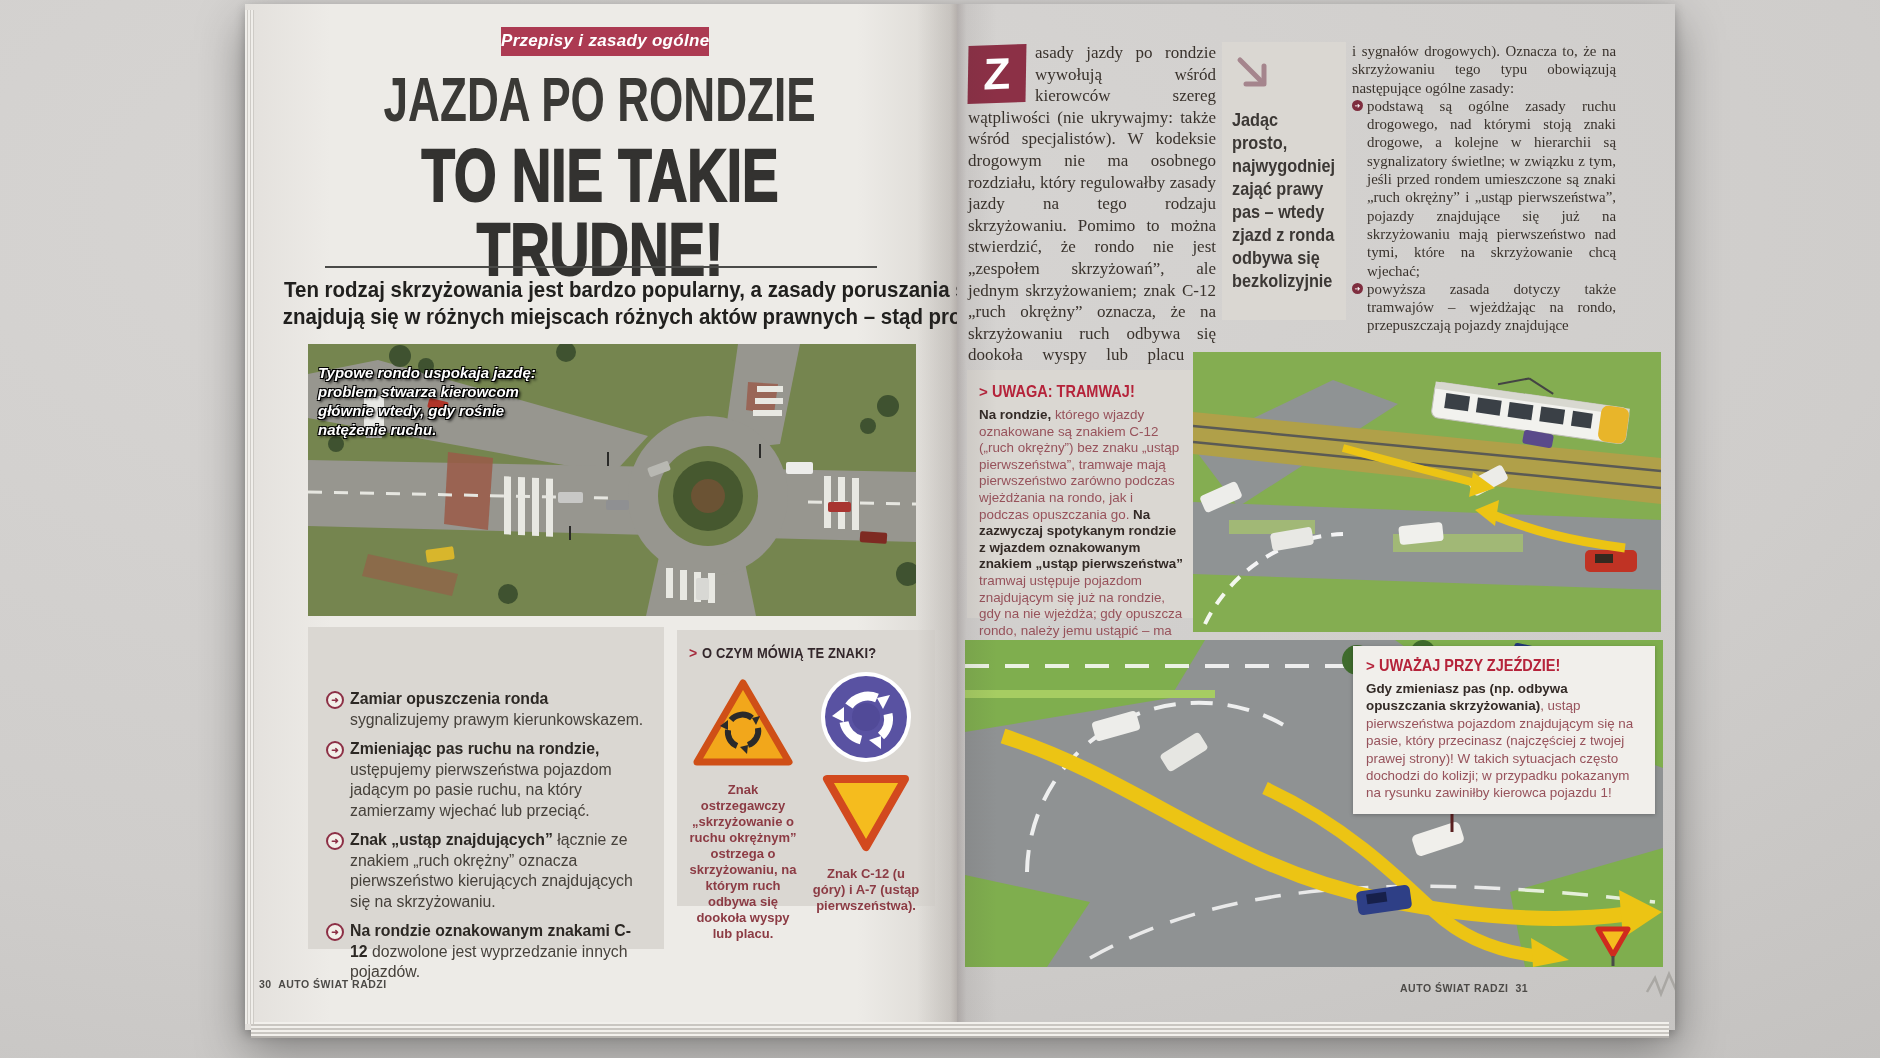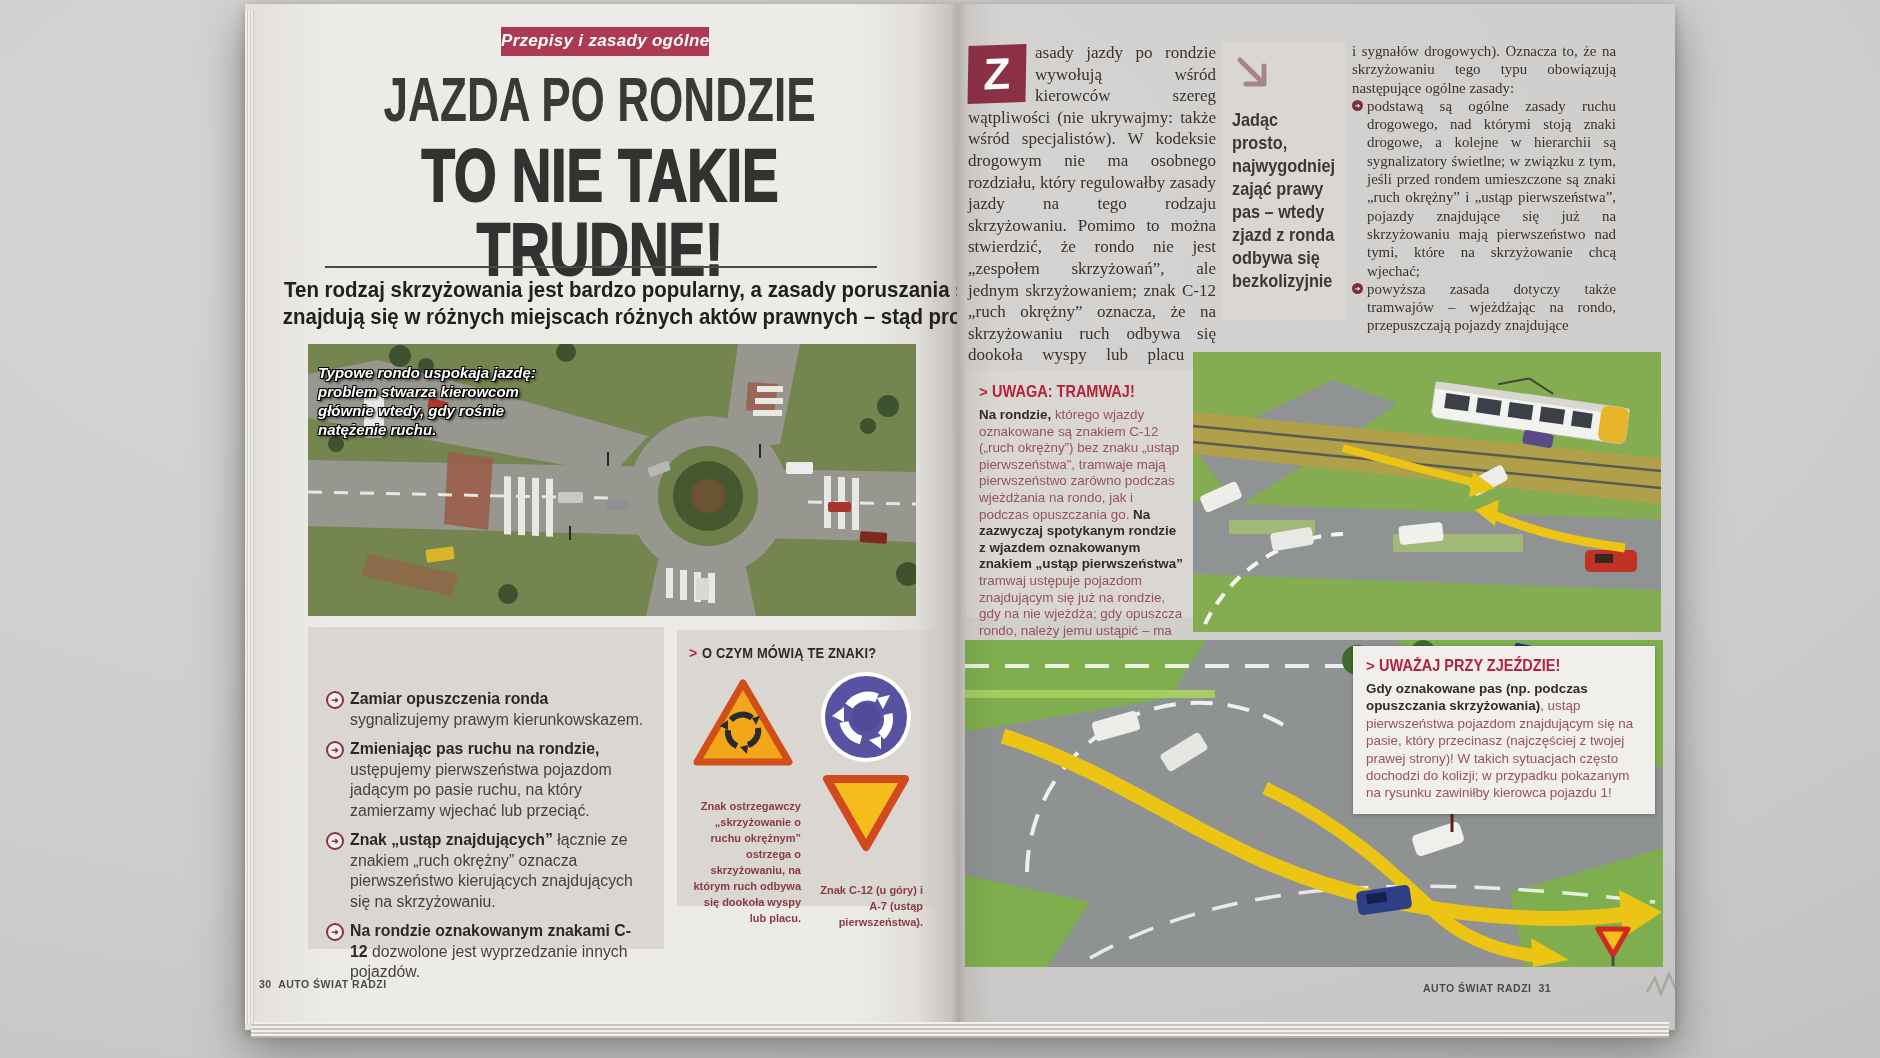--- a/index.html
+++ b/index.html
@@ -44,27 +44,27 @@
   .rule-item b{color:#2c2824;}
   .rule-ico{position:absolute;left:0;top:2px;width:14px;height:14px;border:2px solid #8c2f45;border-radius:50%;
     color:#8c2f45;font-size:9px;line-height:14px;text-align:center;font-weight:bold;background:#f2efe9;}
 
   .signs-panel{position:absolute;left:432px;top:626px;width:258px;height:276px;}
   .signs-title{position:absolute;left:12px;top:14px;white-space:nowrap;}
   .signs-title .mk{color:#a52a3c;font-weight:bold;font-size:14px;}
   .signs-title .tx{display:inline-block;font-size:15px;font-weight:bold;color:#33272b;transform:scaleX(.86);transform-origin:left center;letter-spacing:.2px;}
   .sign-col-l{position:absolute;left:8px;top:46px;width:116px;text-align:center;}
   .sign-col-r{position:absolute;left:132px;top:40px;width:114px;text-align:center;}
-  .sign-cap{font-size:11px;line-height:16px;color:#8c3b44;font-weight:bold;margin-top:24px;text-align:right;}
+  .sign-cap{font-size:13px;line-height:16px;color:#8c3b44;font-weight:bold;margin-top:8px;}
 
   .pfoot{position:absolute;font-size:10.5px;font-weight:bold;color:#4c4a47;letter-spacing:.5px;}
   .pfoot .bar{position:absolute;top:-3px;height:16px;background:#d2cfca;z-index:-1;}
   .foot-l{left:14px;top:974px;}
   .foot-l .bar{left:-6px;width:186px;}
-  .foot-r{left:466px;top:978px;text-align:center;}
+  .foot-r{left:443px;top:978px;text-align:center;}
   .foot-r .bar{left:-8px;width:230px;}
   .squiggle{position:absolute;left:688px;top:966px;}
 
   
   .serifcol{position:absolute;font-family:"Liberation Serif", serif;color:#39322c;text-align:justify;}
   .col1{left:11px;top:38px;width:248px;height:306px;font-size:17px;line-height:21.6px;}
   .dropcap{float:left;width:58px;height:58px;background:#8c3046;color:#fff;margin:3px 9px 2px 0;
     font-family:"Liberation Sans",sans-serif;font-weight:bold;font-size:44px;line-height:58px;text-align:center;
     transform:rotate(-2deg) skewX(-3deg);}
   .col3{left:395px;top:38px;width:264px;height:308px;font-size:14.9px;line-height:18.3px;}
@@ -394,21 +394,21 @@
           </g>
         </svg>
       </div>
 
       <div class="exitbox">
         <div class="boxhead">
           <span class="mk">&gt;</span>
           <span class="tx">UWAŻAJ PRZY ZJEŹDZIE!</span>
         </div>
         <p class="exittext">
-          <b>Gdy oznakowane pas (np. podczas opuszczania skrzyżowania)</b><span>, ustąp pierwszeństwa pojazdom znajdującym się na pasie, który przecinasz (najczęściej z twojej prawej strony)! W takich sytuacjach często dochodzi do kolizji; w przypadku pokazanym na rysunku zawiniłby kierowca pojazdu 1!</span>
+          <b>Gdy zmieniasz pas (np. odbywa opuszczania skrzyżowania)</b><span>, ustąp pierwszeństwa pojazdom znajdującym się na pasie, który przecinasz (najczęściej z twojej prawej strony)! W takich sytuacjach często dochodzi do kolizji; w przypadku pokazanym na rysunku zawiniłby kierowca pojazdu 1!</span>
         </p>
       </div>
 
       <div class="pfoot foot-r">
         <span class="bar"></span>
         <span>AUTO ŚWIAT RADZI</span>&nbsp;
         <span>31</span>
       </div>
       <svg class="squiggle" width="42" height="30" viewBox="0 0 42 30">
         <polyline points="2,22 10,8 16,24 24,4 31,20 39,10" fill="none" stroke="#a9a7a3" stroke-width="2.5"></polyline>

